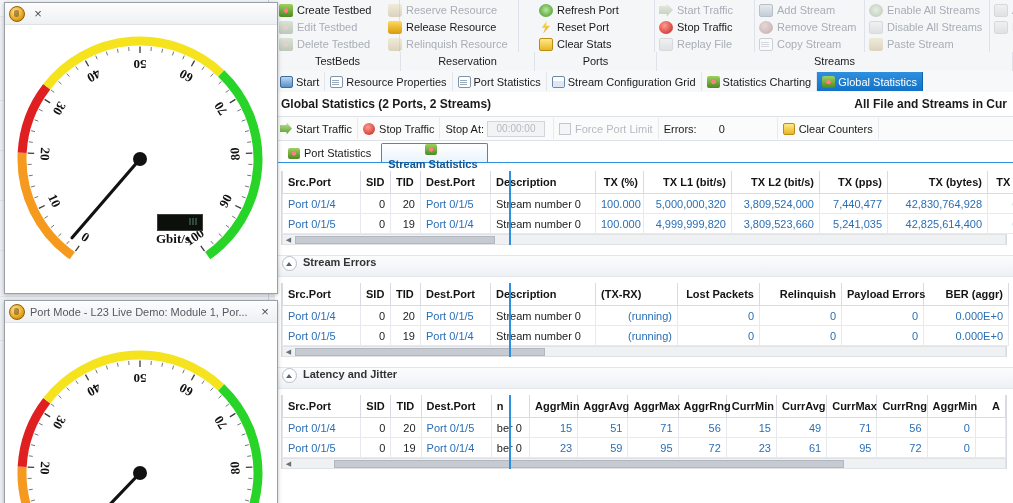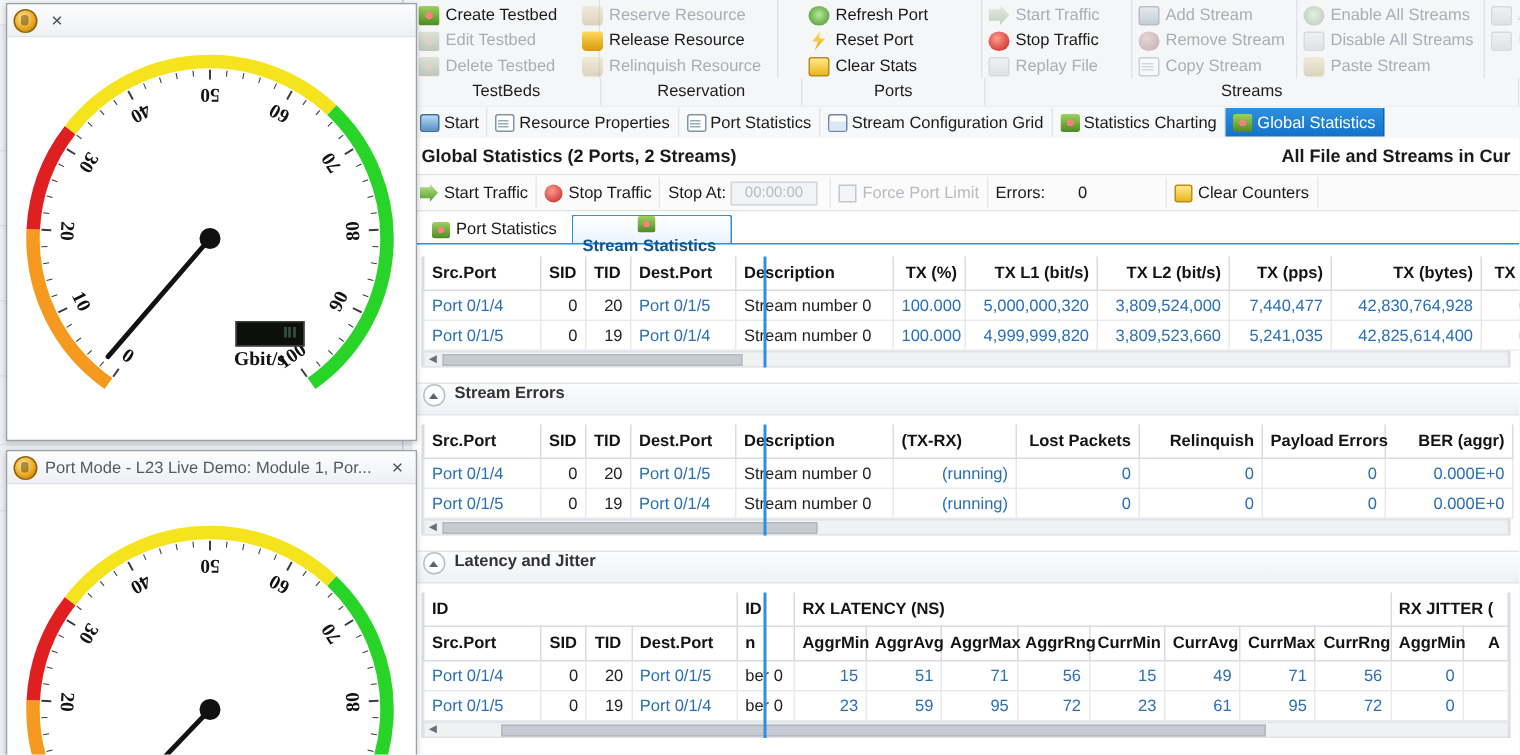--- a/index.html
+++ b/index.html
@@ -523,26 +523,20 @@
             <col style="width: 50px;">
             <col style="width: 48px;">
             <col style="width: 50px;">
             <col style="width: 50px;">
             <col style="width: 50px;">
             <col style="width: 50px;">
             <col style="width: 48px;">
             <col style="width: 30px;">
           </colgroup>
           <thead>
-            <tr>
-              <th colspan="4">ID</th>
-              <th colspan="1">ID</th>
-              <th colspan="8">RX LATENCY (NS)</th>
-              <th colspan="2">RX JITTER (</th>
-            </tr>
             <tr>
               <th class="ctr">Src.Port</th>
               <th class="ctr">SID</th>
               <th class="ctr">TID</th>
               <th>Dest.Port</th>
               <th>n</th>
               <th class="rgt">AggrMin</th>
               <th class="rgt">AggrAvg</th>
               <th class="rgt">AggrMax</th>
               <th class="rgt">AggrRng</th>

